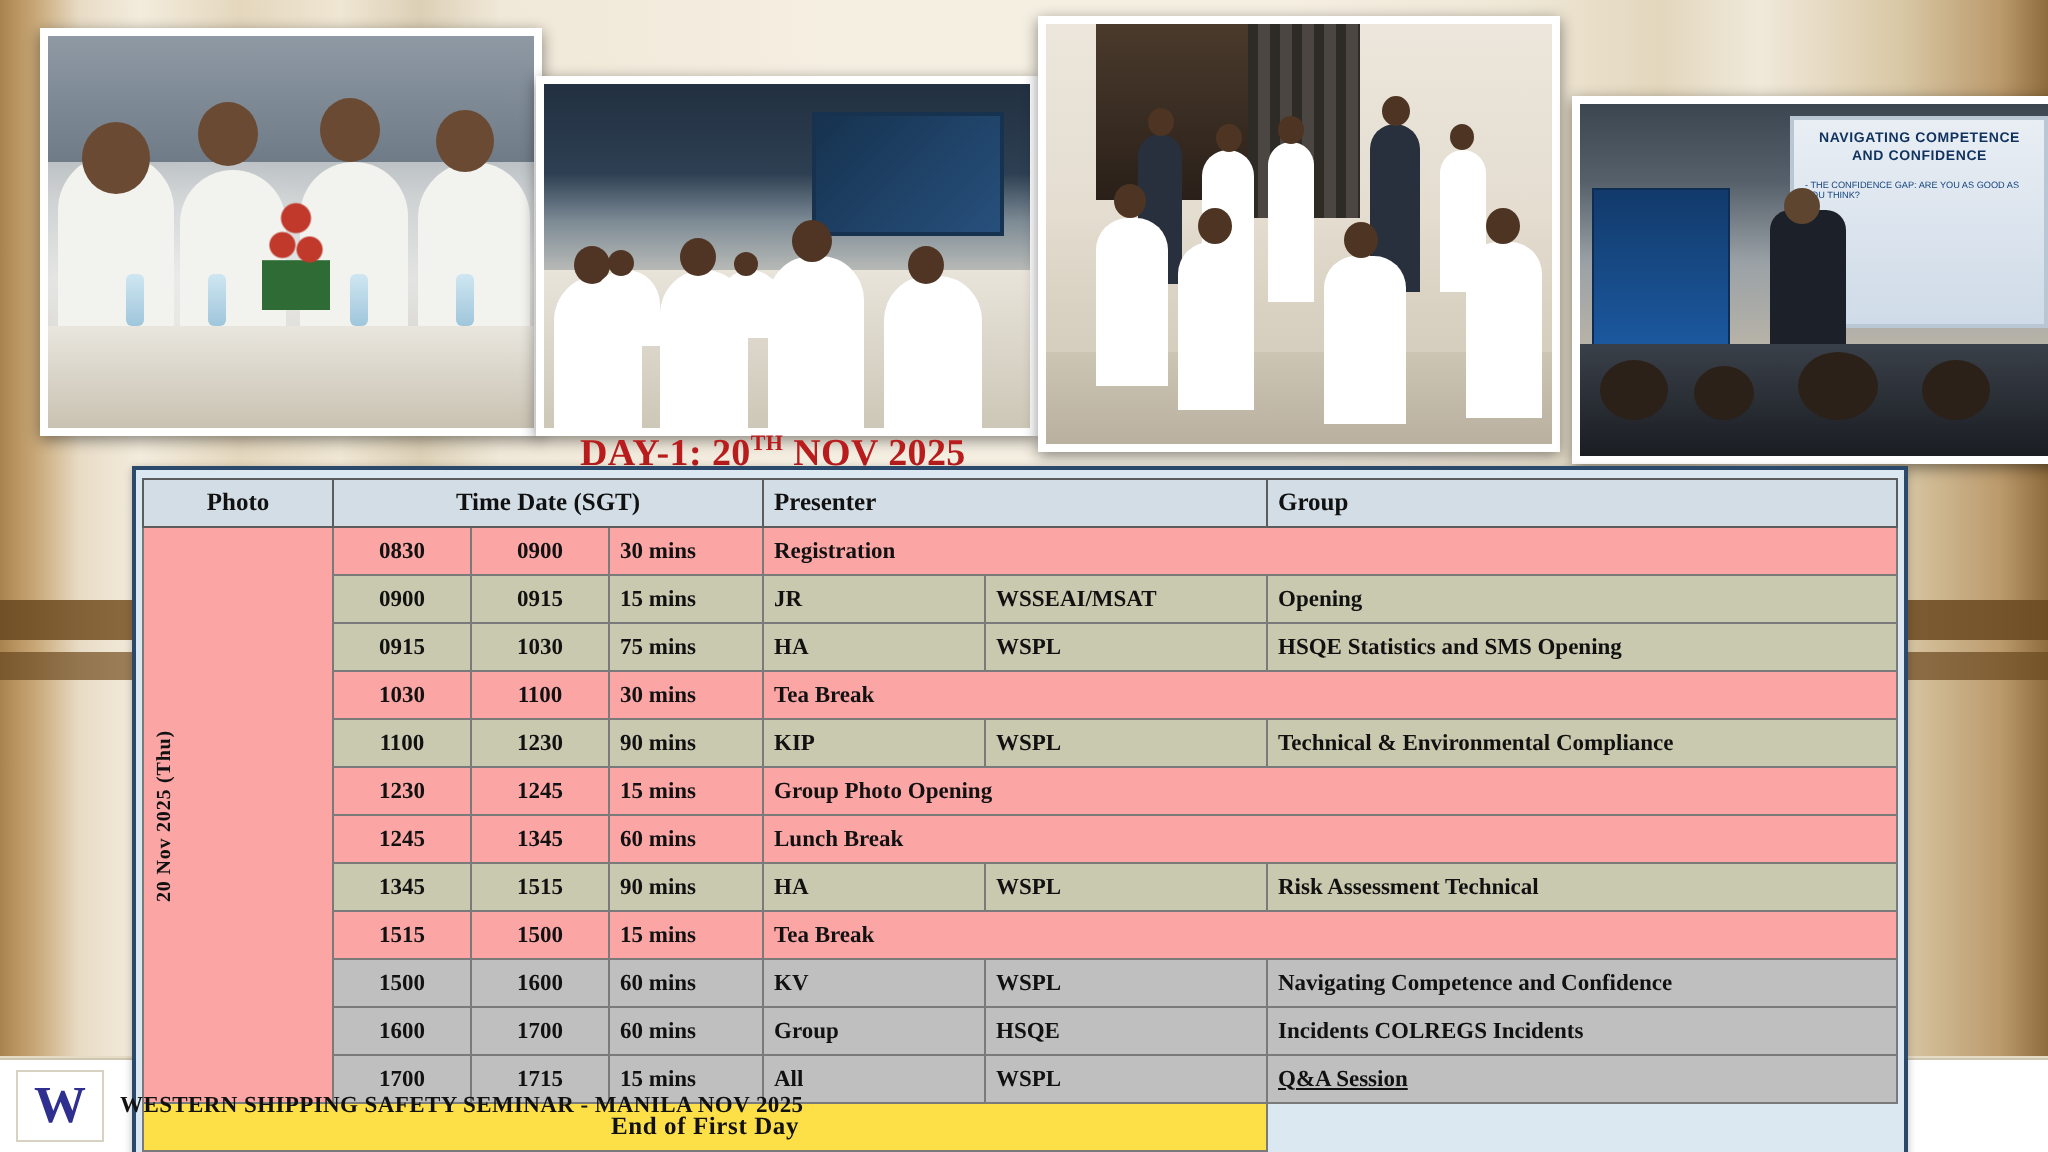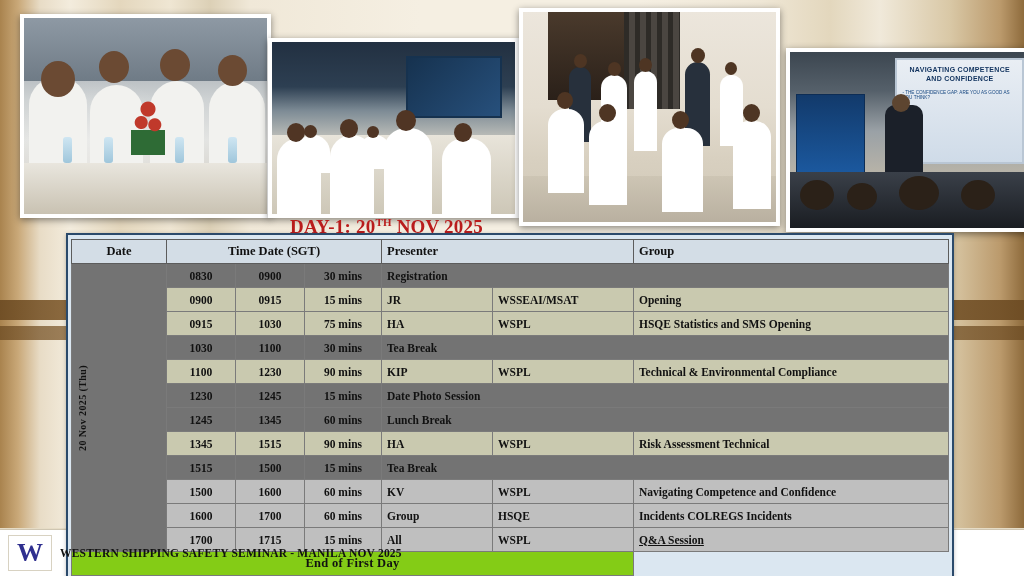--- a/index.html
+++ b/index.html
@@ -129,30 +129,30 @@
   table.sched thead th{
     background:#d3dde6;font-size:12.5px;text-align:center;
     border:1px solid #5c5c5c;
   }
   .c-date{width:84px;text-align:center;background:#d8dee2;}
   .rot{
     writing-mode:vertical-rl;transform:rotate(180deg);
     font-size:10px;letter-spacing:.4px;white-space:nowrap;
   }
   .t1,.t2{width:58px;text-align:center;}
-  .dur{width:66px;text-align:center;}
+  .dur{width:66px;}
   .pres{width:100px;}
   .comp{width:130px;}
   .topic{}
-  .row-grey td{background:#737373;font-family:Liberation Serif, serif;}
+  .row-grey td{background:#fca5a5;font-family:Liberation Serif, serif;}
   .row-olive td{background:#c9c9af;}
   .row-plain td{background:#bfbfbf;}
   .span-break{text-align:left;}
   .end-row td{
-    background:#84cc16;text-align:center;font-size:12.5px;letter-spacing:.3px;
+    background:#fde047;text-align:center;font-size:12.5px;letter-spacing:.3px;
   }
   .u{text-decoration:underline;}
 
   
   .footer{
     position:absolute;left:0;bottom:0;width:1024px;height:46px;
     display:flex;align-items:center;
   }
   .logo{
     width:42px;height:34px;margin-left:8px;margin-right:8px;
@@ -259,21 +259,21 @@
 </div>
 
 <div class="day-title">
   <span>DAY-1: 20</span><sup>TH</sup><span> NOV 2025</span>
 </div>
 
 <div class="table-wrap">
   <table class="sched">
     <thead>
       <tr>
-        <th class="c-date" rowspan="2">Date</th>
+        <th class="c-date" rowspan="2">Photo</th>
         <th colspan="3">Time Date (SGT)</th>
         <th colspan="2" style="text-align:left;">Presenter</th>
         <th style="text-align:left;">Group</th>
       </tr>
     </thead>
     <tbody id="sched-body">
         <tr class="row-grey">
           <td class="c-date" rowspan="12">
             <div class="rot">20 Nov 2025 (Thu)</div>
           </td>
@@ -309,21 +309,21 @@
           <td class="t2">1230</td>
           <td class="dur">90 mins</td>
           <td class="pres">KIP</td>
           <td class="comp">WSPL</td>
           <td class="topic">Technical &amp; Environmental Compliance</td>
         </tr>
         <tr class="row-grey">
           <td class="t1">1230</td>
           <td class="t2">1245</td>
           <td class="dur">15 mins</td>
-          <td class="span-break" colspan="3">Date Photo Session</td>
+          <td class="span-break" colspan="3">Group Photo Opening</td>
         </tr>
         <tr class="row-grey">
           <td class="t1">1245</td>
           <td class="t2">1345</td>
           <td class="dur">60 mins</td>
           <td class="span-break" colspan="3">Lunch Break</td>
         </tr>
         <tr class="row-olive">
           <td class="t1">1345</td>
           <td class="t2">1515</td>

